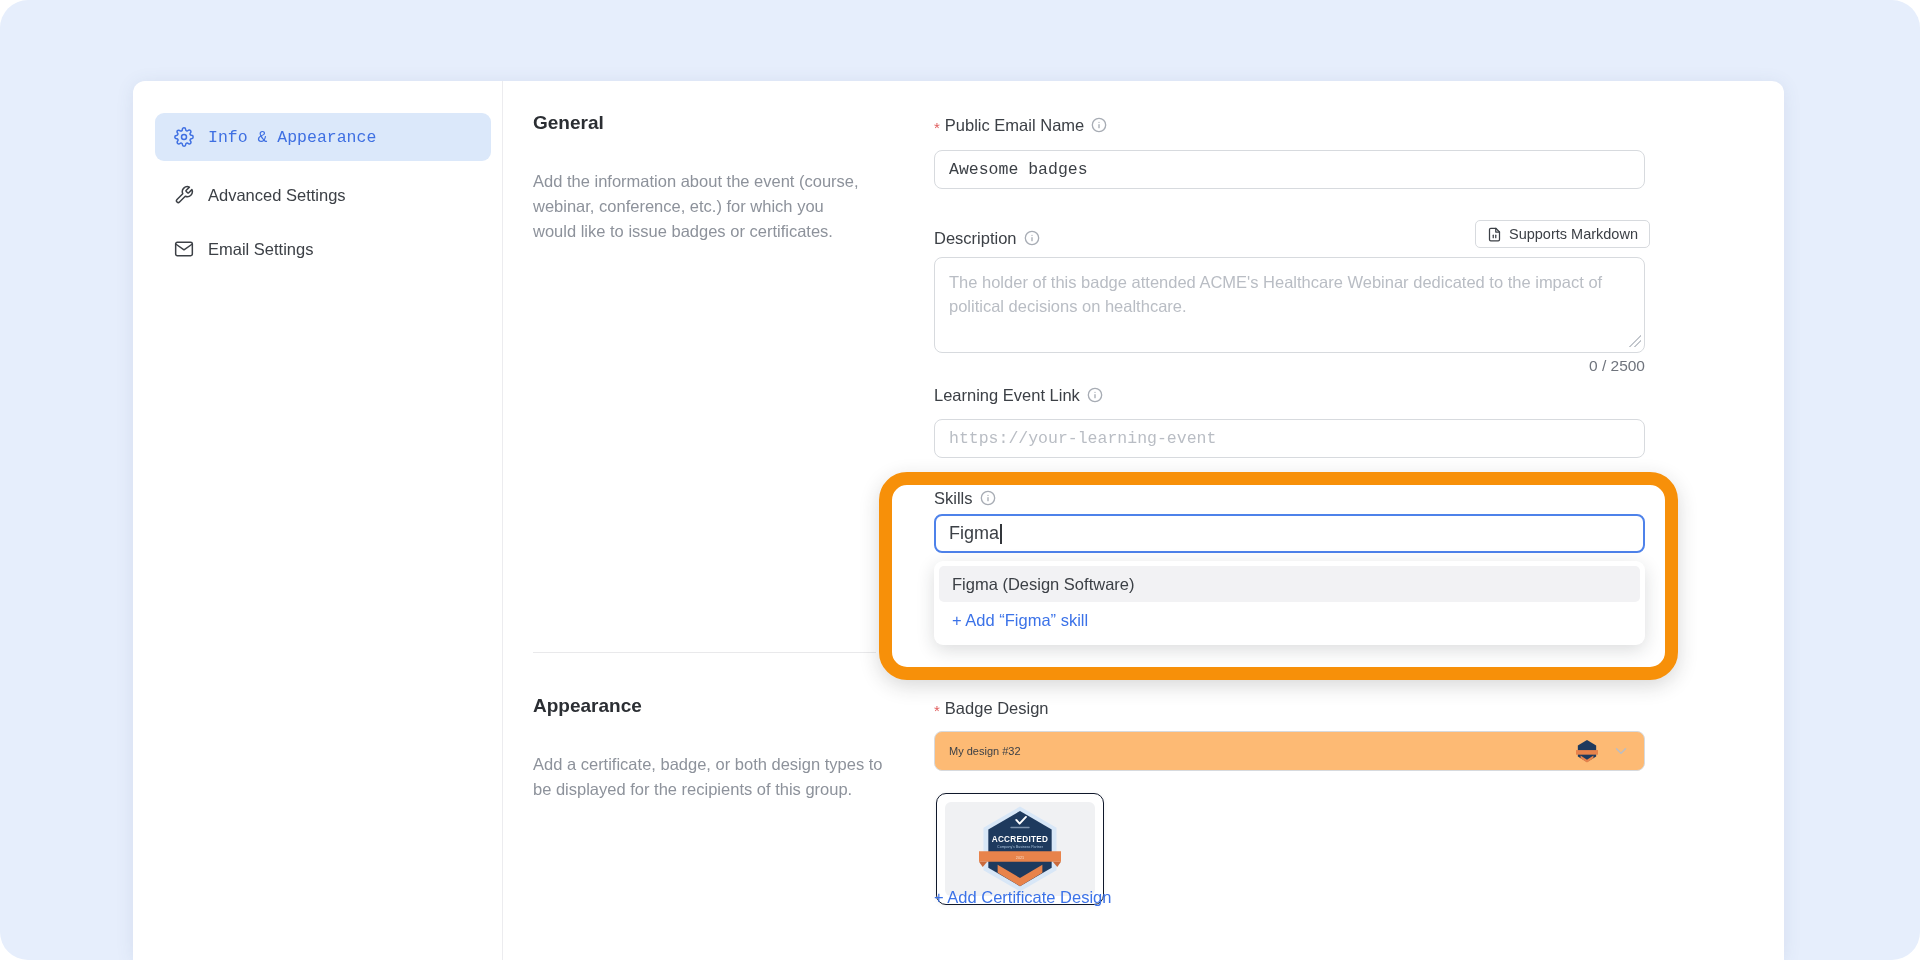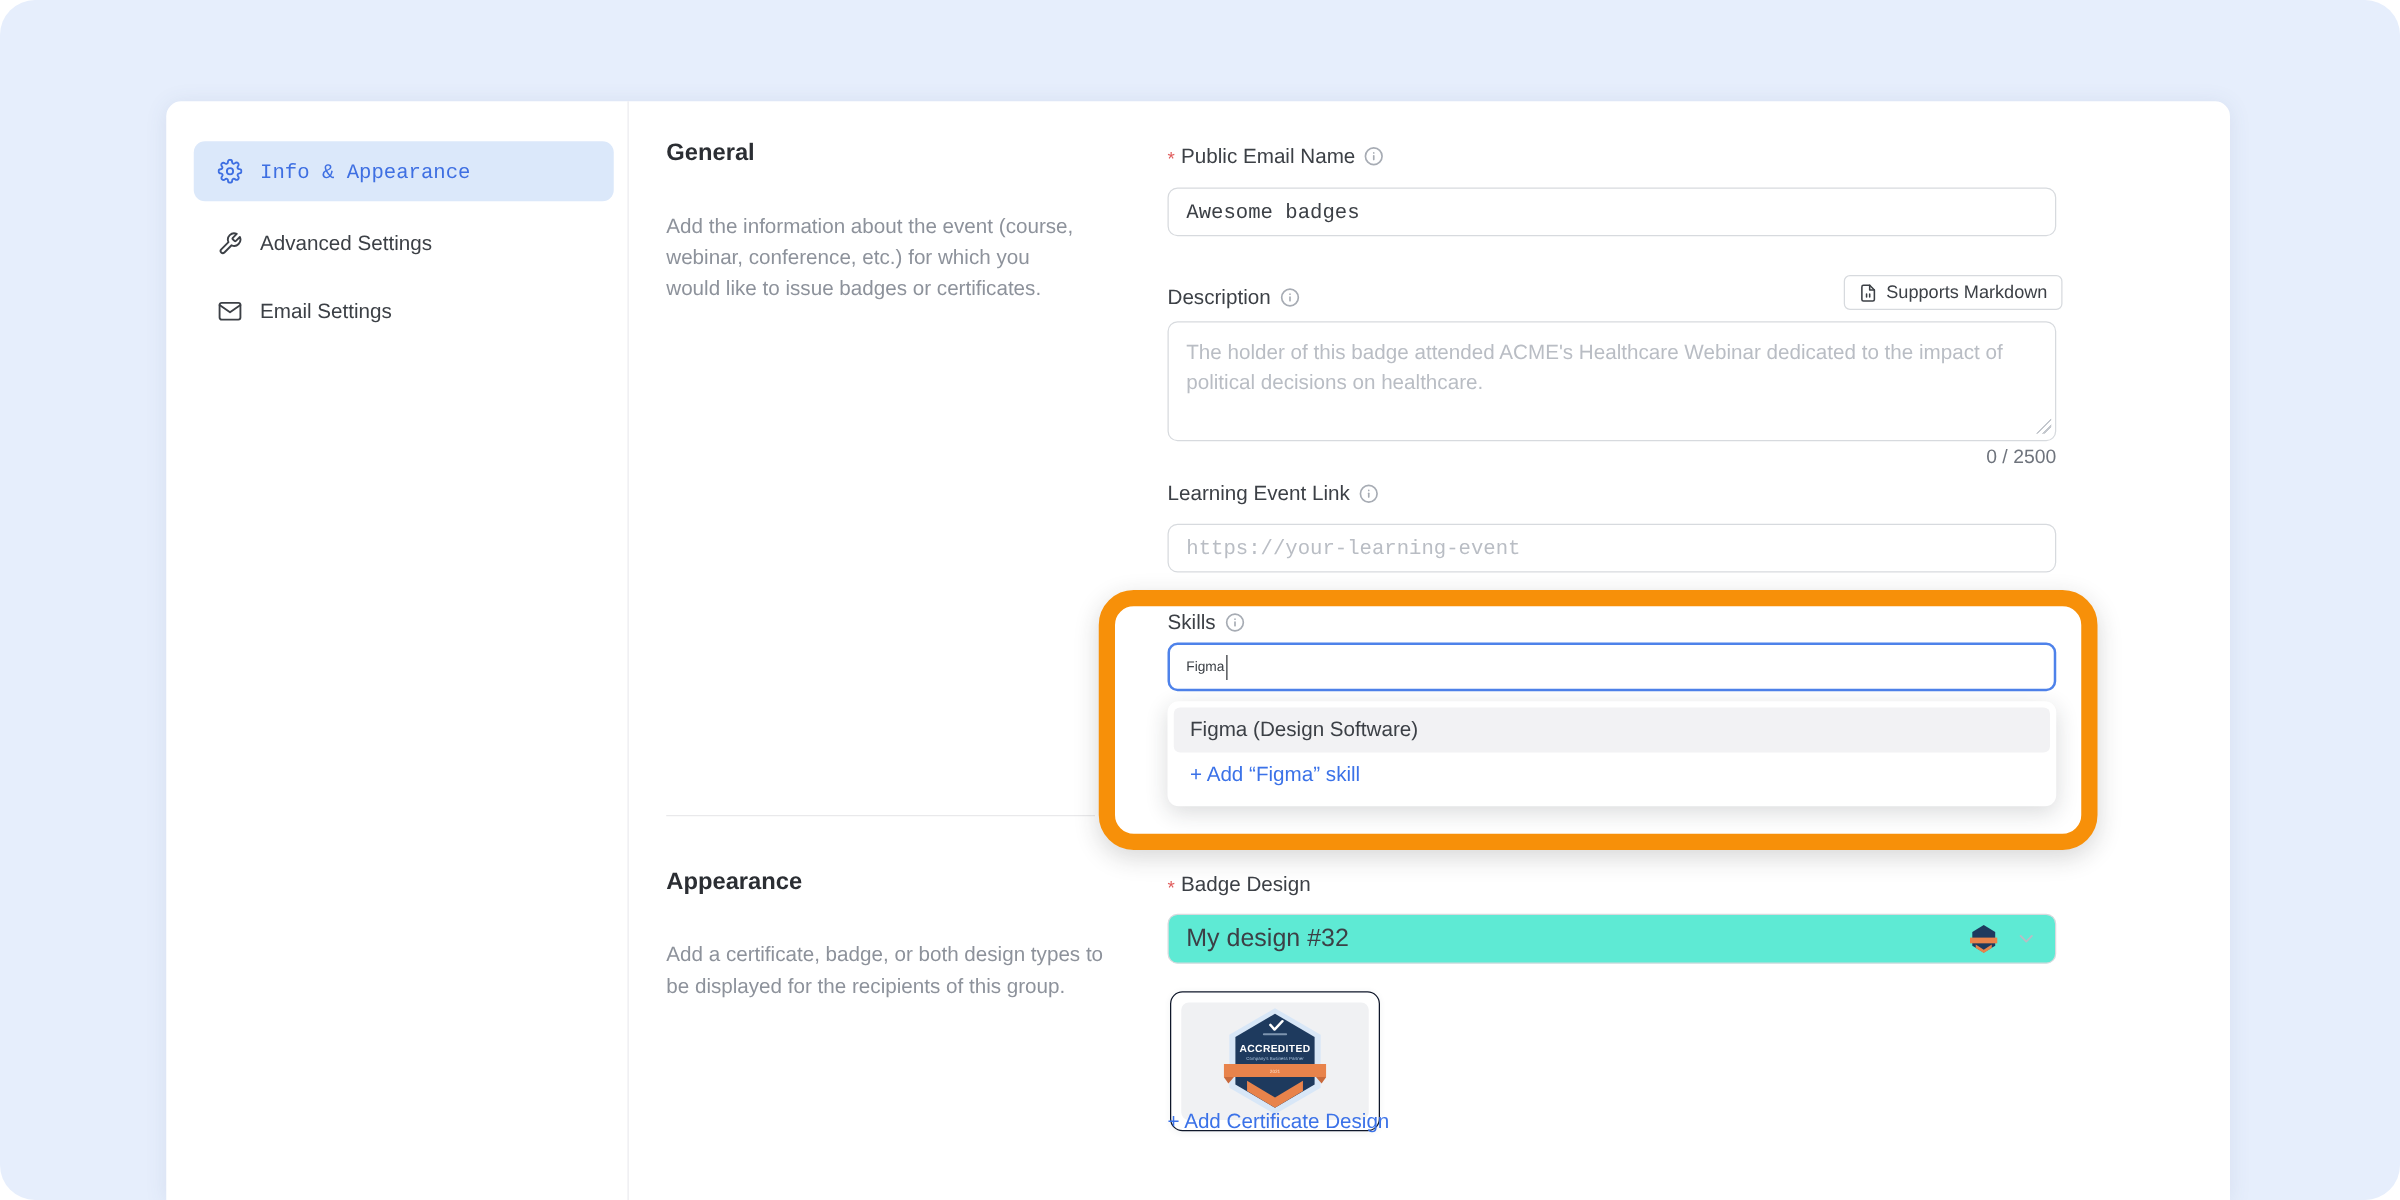--- a/index.html
+++ b/index.html
@@ -43,35 +43,35 @@
       background:linear-gradient(135deg, transparent 0 48%, #c3c7cd 48% 56%, transparent 56% 70%, #c3c7cd 70% 78%, transparent 78%); }
   .counter { position:absolute; width:711px; text-align:right; font-size:15.5px; color:#6f747d; }
 
   
   .orange-box { position:absolute; left:746px; top:391px; width:799px; height:208px; background:#ffffff;
                 border:13px solid #f79009; border-radius:28px; z-index:4;
                 box-shadow:0 6px 20px rgba(40,40,40,.18); }
   .z6 { z-index:6; }
   .skills-input { position:absolute; width:711px; height:39px; border:2px solid #4e82ea; border-radius:8px;
                   background:#fff; display:flex; align-items:center; padding:0 13px;
-                  font-size:11px; color:#3c4046; }
+                  font-size:18px; color:#3c4046; }
   .caret { width:1.5px; height:20px; background:#33363b; margin-left:1px; }
   .dropdown { position:absolute; width:711px; height:84px; background:#fff; border-radius:9px;
               box-shadow:0 5px 18px rgba(30,35,45,.16); padding:5px; }
   .dd-item { height:36px; display:flex; align-items:center; padding-left:13px; font-size:16.5px;
              color:#3c4046; border-radius:5px; cursor:pointer; }
   .dd-item.hl { background:#f2f2f4; }
   .dd-item.add { color:#3b72e8; }
 
   .hdivider { position:absolute; height:1px; background:#e9e9eb; }
 
   
   .bd-select { position:absolute; width:711px; height:40px; border:1px solid #d7dade; border-radius:8px;
-               background:#5eead4; display:flex; align-items:center; padding:0 14px; cursor:pointer;
-               font-size:20px; color:#3c4046; }
+               background:#fdba74; display:flex; align-items:center; padding:0 14px; cursor:pointer;
+               font-size:11px; color:#3c4046; }
   .bd-select .grow { flex:1; }
   .bd-select .chev { width:18px; height:18px; color:#b9bdc4; margin-left:14px; }
 
   .preview-card { position:absolute; width:168px; height:112px; background:#fff; border:1px solid #0f172a;
                   border-radius:10px; box-shadow:0 1px 5px rgba(60,70,90,.07); padding:8px; }
   .preview-inner { width:100%; height:100%; background:#f0f1f3; border-radius:6px;
                    display:flex; align-items:center; justify-content:center; }
 
   .blue-link { position:absolute; font-size:16.5px; color:#3b72e8; cursor:pointer; }
 </style>

